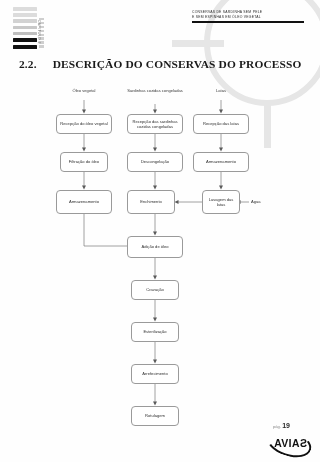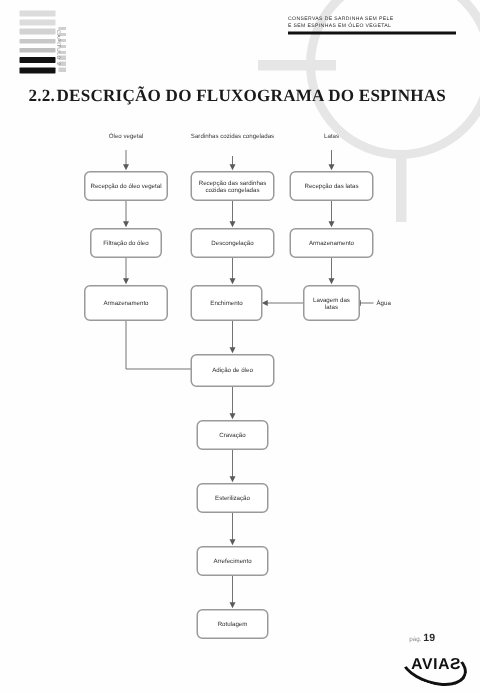--- a/index.html
+++ b/index.html
@@ -52,21 +52,21 @@
   }
   .running-head .rh-rule{margin-top:1.5px;height:2.6px;background:#111;width:112px;}
 
   
   .section-title{
     position:absolute;left:19px;top:58px;
     font-family:"Liberation Serif", serif;
     font-size:11.4px;font-weight:bold;color:#1a1a1a;
     letter-spacing:.15px;white-space:nowrap;
   }
-  .section-title .num{margin-right:1px;}
+  .section-title .num{margin-right:16px;}
 
   
   #flow{position:absolute;left:0;top:86px;width:320px;height:330px;}
   .col-label{
     position:absolute;text-align:center;
     font-size:4.1px;line-height:5.4px;color:#3a3a3a;
   }
   .node{
     position:absolute;box-sizing:border-box;
     border:0.7px solid #9a9a9a;border-radius:4px;background:#fff;
@@ -140,21 +140,21 @@
     <div class="chapter-label">CAPÍTULO 2</div>
   </div>
 
   <div class="running-head">
     <div class="rh-line">CONSERVAS DE SARDINHA SEM PELE</div>
     <div class="rh-line">E SEM ESPINHAS EM ÓLEO VEGETAL</div>
     <div class="rh-rule"></div>
   </div>
 
   <div class="section-title">
-    <span class="num">2.2.</span><span>DESCRIÇÃO DO FLUXOGRAMA DO ESPINHAS</span>
+    <span class="num">2.2.</span><span>DESCRIÇÃO DO CONSERVAS DO PROCESSO</span>
   </div>
 
   <div id="flow">
 
     <svg class="conn" viewBox="0 0 320 330">
       <defs></defs>
 
       <line x1="84" y1="14" x2="84" y2="24"></line>
         <polygon points="84,27.5 82,23.5 86,23.5"></polygon>
       <line x1="155" y1="18" x2="155" y2="24"></line>

